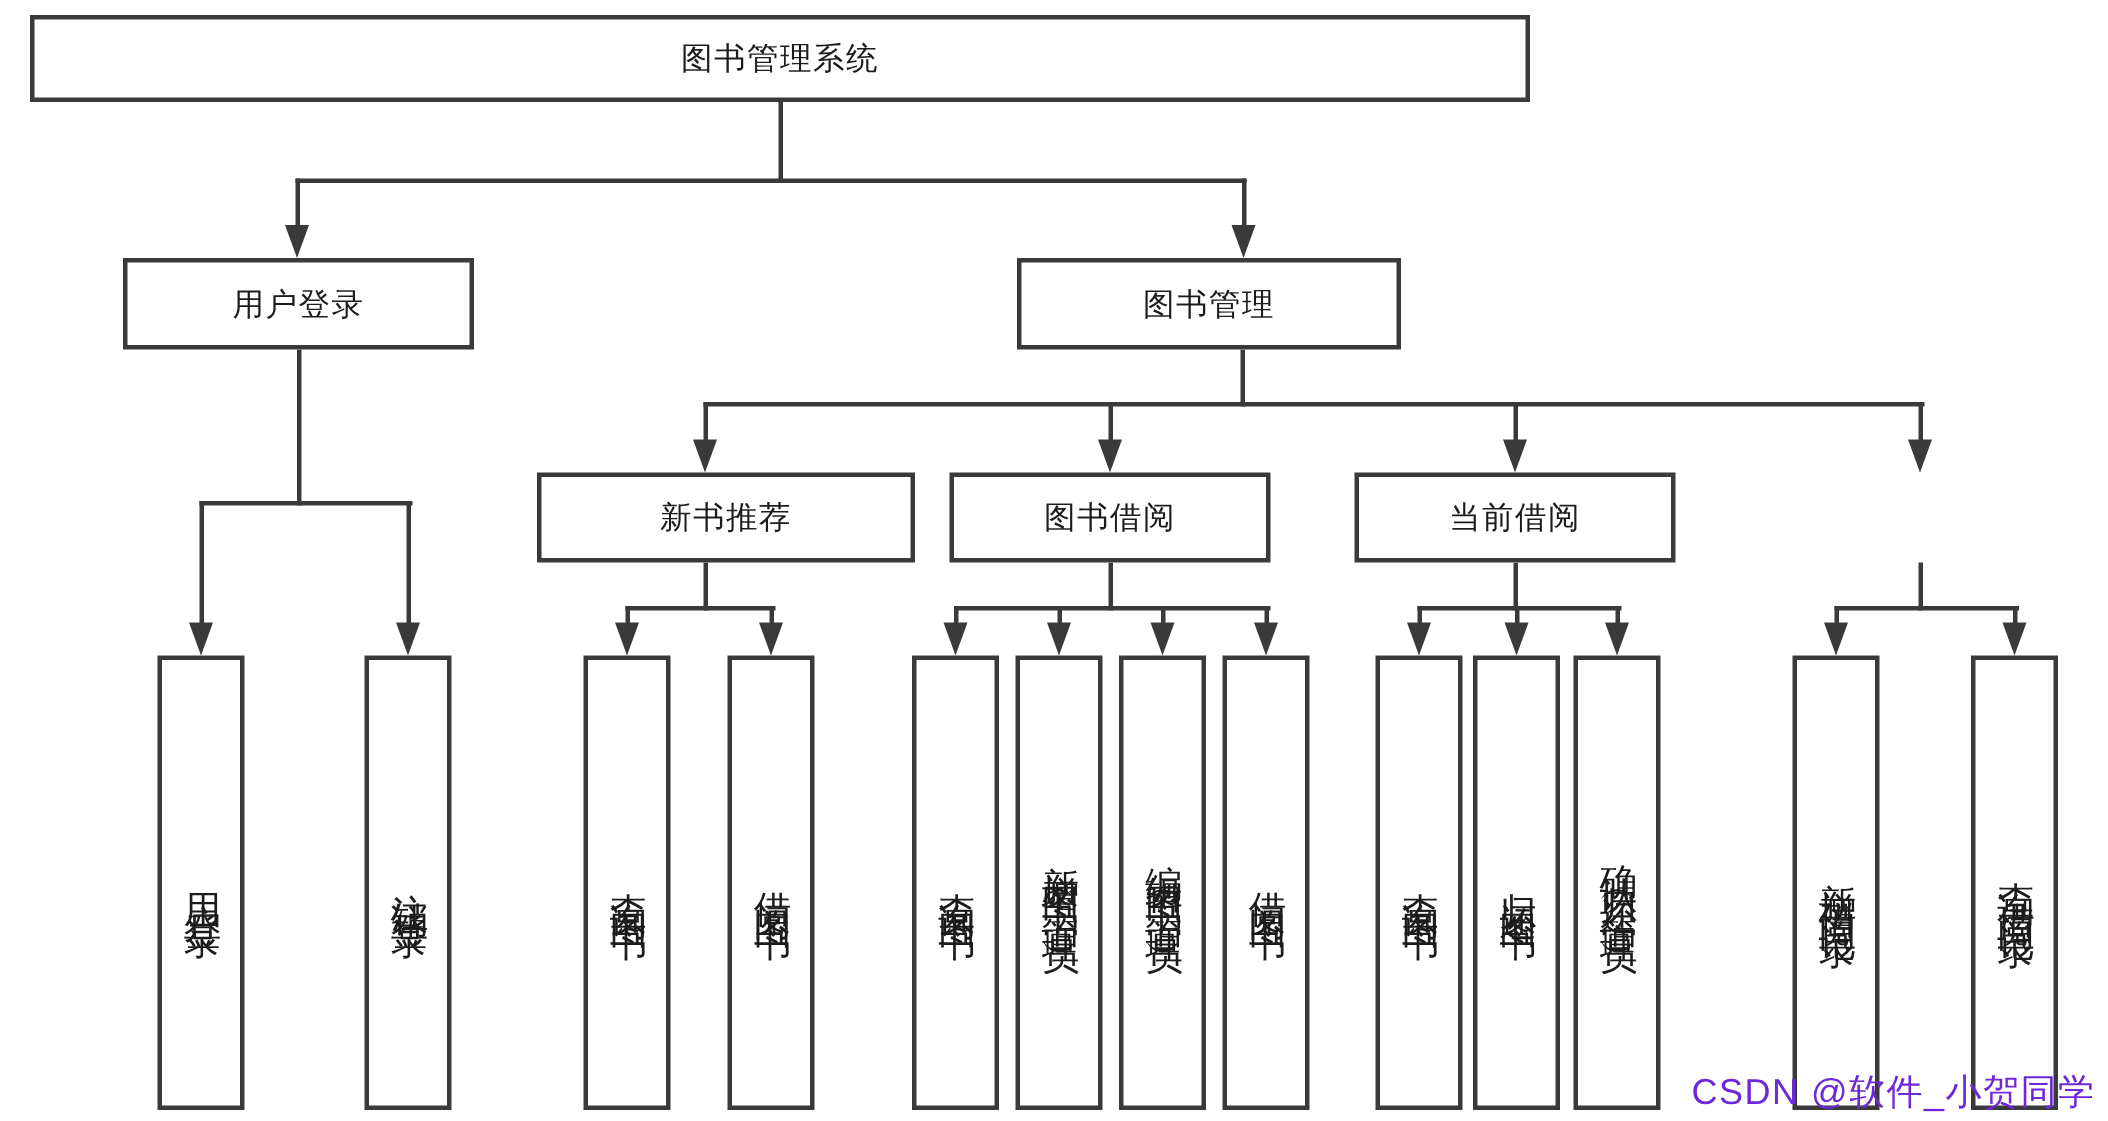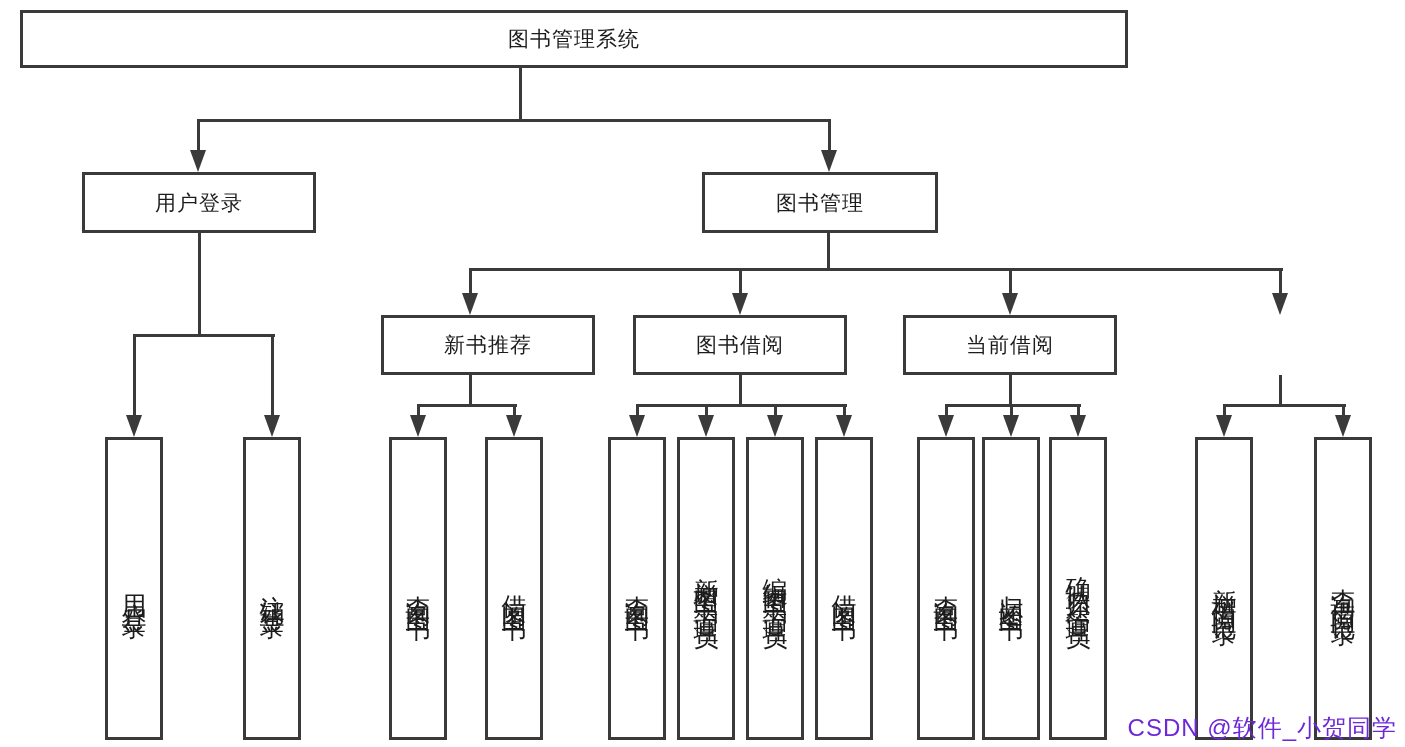--- a/index.html
+++ b/index.html
@@ -47,32 +47,32 @@
     letter-spacing:1px;
     z-index:5;
     white-space:nowrap;
   }
 </style>
 </head>
 <body>
 
 <div class="canvas">
 
-  <div class="node" style="left:20px;top:10px;width:1108px;height:58px">
+  <div class="node" style="left:20px;top:10px;width:1000px;height:58px">
     <span class="hlabel">图书管理系统</span>
   </div>
 
   <div class="node" style="left:82px;top:172px;width:234px;height:61px">
     <span class="hlabel">用户登录</span>
   </div>
-  <div class="node" style="left:702px;top:172px;width:236px;height:61px">
+  <div class="node" style="left:678px;top:172px;width:256px;height:61px">
     <span class="hlabel">图书管理</span>
   </div>
 
-  <div class="node" style="left:381px;top:315px;width:214px;height:60px">
+  <div class="node" style="left:358px;top:315px;width:252px;height:60px">
     <span class="hlabel">新书推荐</span>
   </div>
   <div class="node" style="left:903px;top:315px;width:214px;height:60px">
     <span class="hlabel">当前借阅</span>
   </div>
   <div class="node" style="left:633px;top:315px;width:214px;height:60px">
     <span class="hlabel">图书借阅</span>
   </div>
 
   <div class="node leaf" style="left:105px;top:437px">

